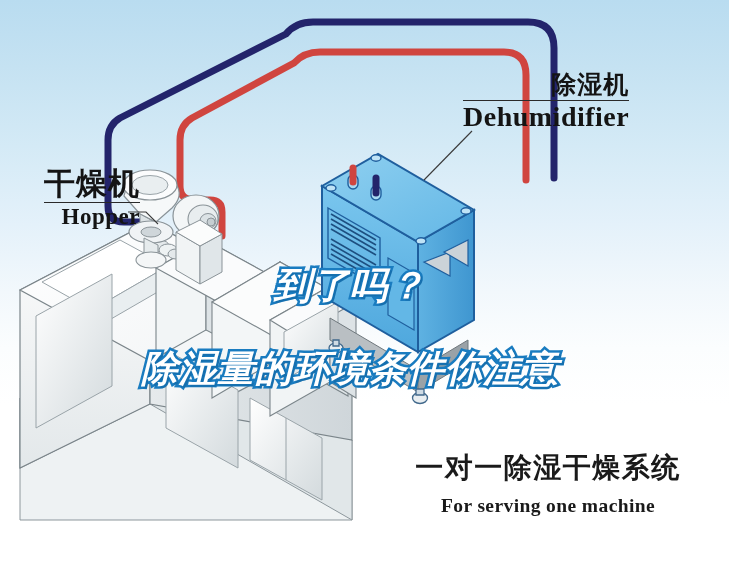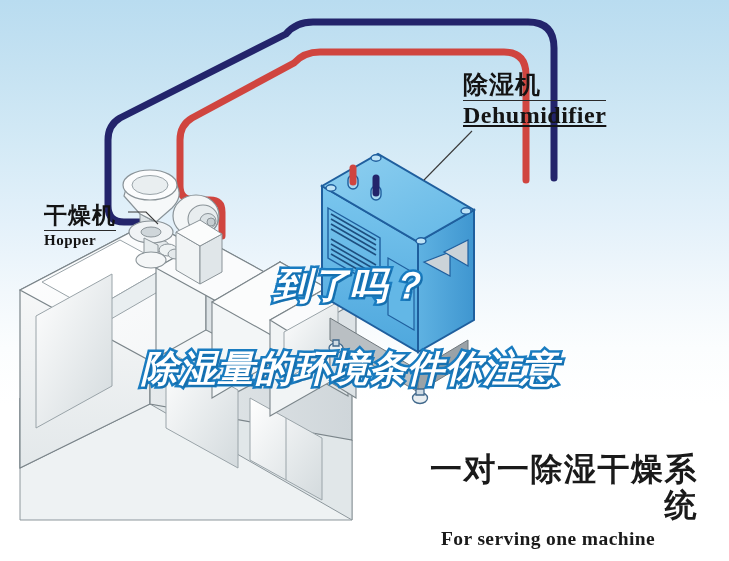--- a/index.html
+++ b/index.html
@@ -27,21 +27,21 @@
   #art {
     position: absolute;
     left: 0; top: 0;
     width: 729px;
     height: 561px;
   }
 
   
   .callout {
     position: absolute;
-    text-align: left;
+    text-align: right;
     color: #141414;
     line-height: 1;
     user-select: none;
   }
   .callout .cn {
     font-family: "DejaVu Sans", sans-serif;
     font-weight: 700;
     letter-spacing: 1px;
     display: block;
   }
@@ -52,53 +52,52 @@
     margin: 3px 0 2px 0;
   }
   .callout .en {
     font-family: "Liberation Serif", "DejaVu Serif", serif;
     font-weight: 700;
     display: block;
     letter-spacing: .5px;
   }
 
   #label-hopper { left: 44px; top: 168px; }
-  #label-hopper .cn { font-size: 23px; margin-top: 36px; }
-  #label-hopper .en { font-size: 15px; }
+  #label-hopper .cn { font-size: 31px; }
+  #label-hopper .en { font-size: 23px; }
 
   #label-dehum { left: 463px; top: 72px; }
   #label-dehum .cn { font-size: 25px; }
-  #label-dehum .en { font-size: 24px; text-decoration: underline; }
+  #label-dehum .en { font-size: 28px; }
 
   
   #caption {
     position: absolute;
     left: 398px;
     top: 452px;
     width: 300px;
     text-align: center;
     color: #1a1a1a;
     line-height: 1.12;
     user-select: none;
   }
   #caption .cap-cn {
     display: block;
     font-family: "DejaVu Sans", sans-serif;
     font-weight: 700;
-    font-size: 32px;
+    font-size: 28px;
     letter-spacing: 1.5px;
-    text-align: right;
   }
   #caption .cap-en {
     display: block;
     font-family: "Liberation Serif", "DejaVu Serif", serif;
     font-weight: 700;
     font-size: 19.5px;
     letter-spacing: .4px;
-    margin-top: 4px;
+    margin-top: 12px;
   }
 
   
   #headline {
     position: absolute;
     left: 60px;
     top: 224px;
     width: 580px;
     text-align: right;
     font-family: "DejaVu Sans", sans-serif;

